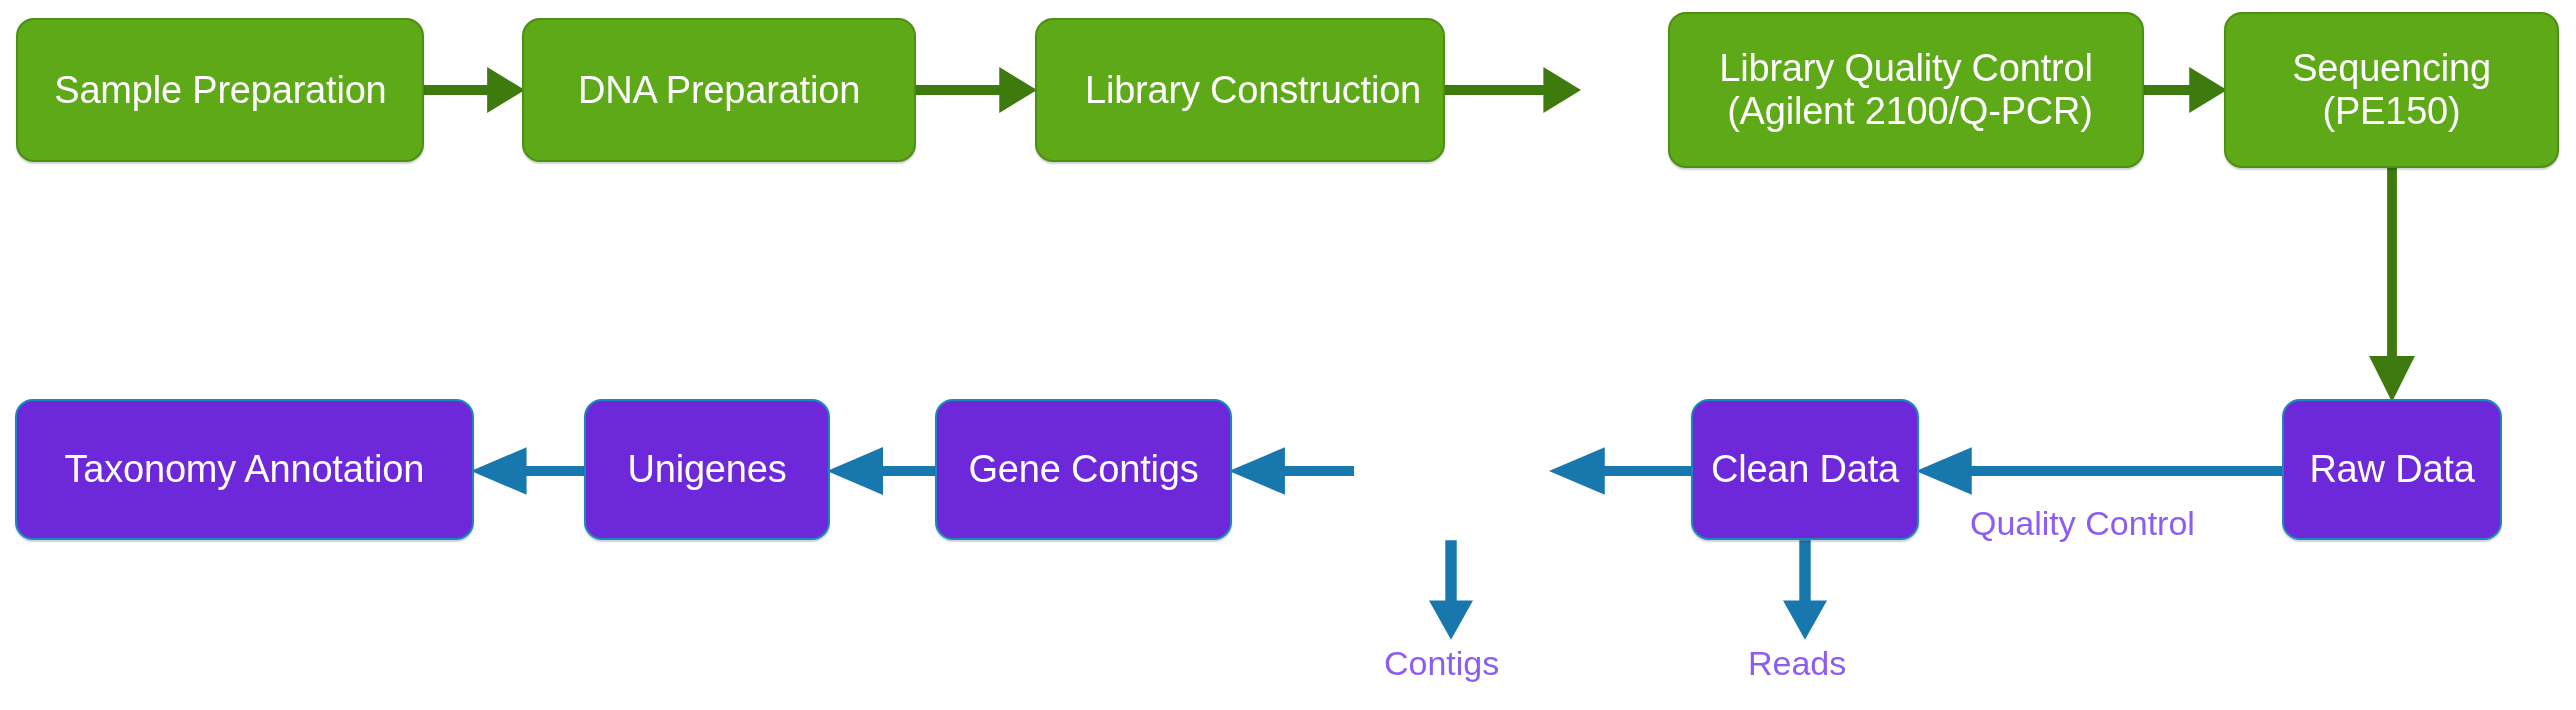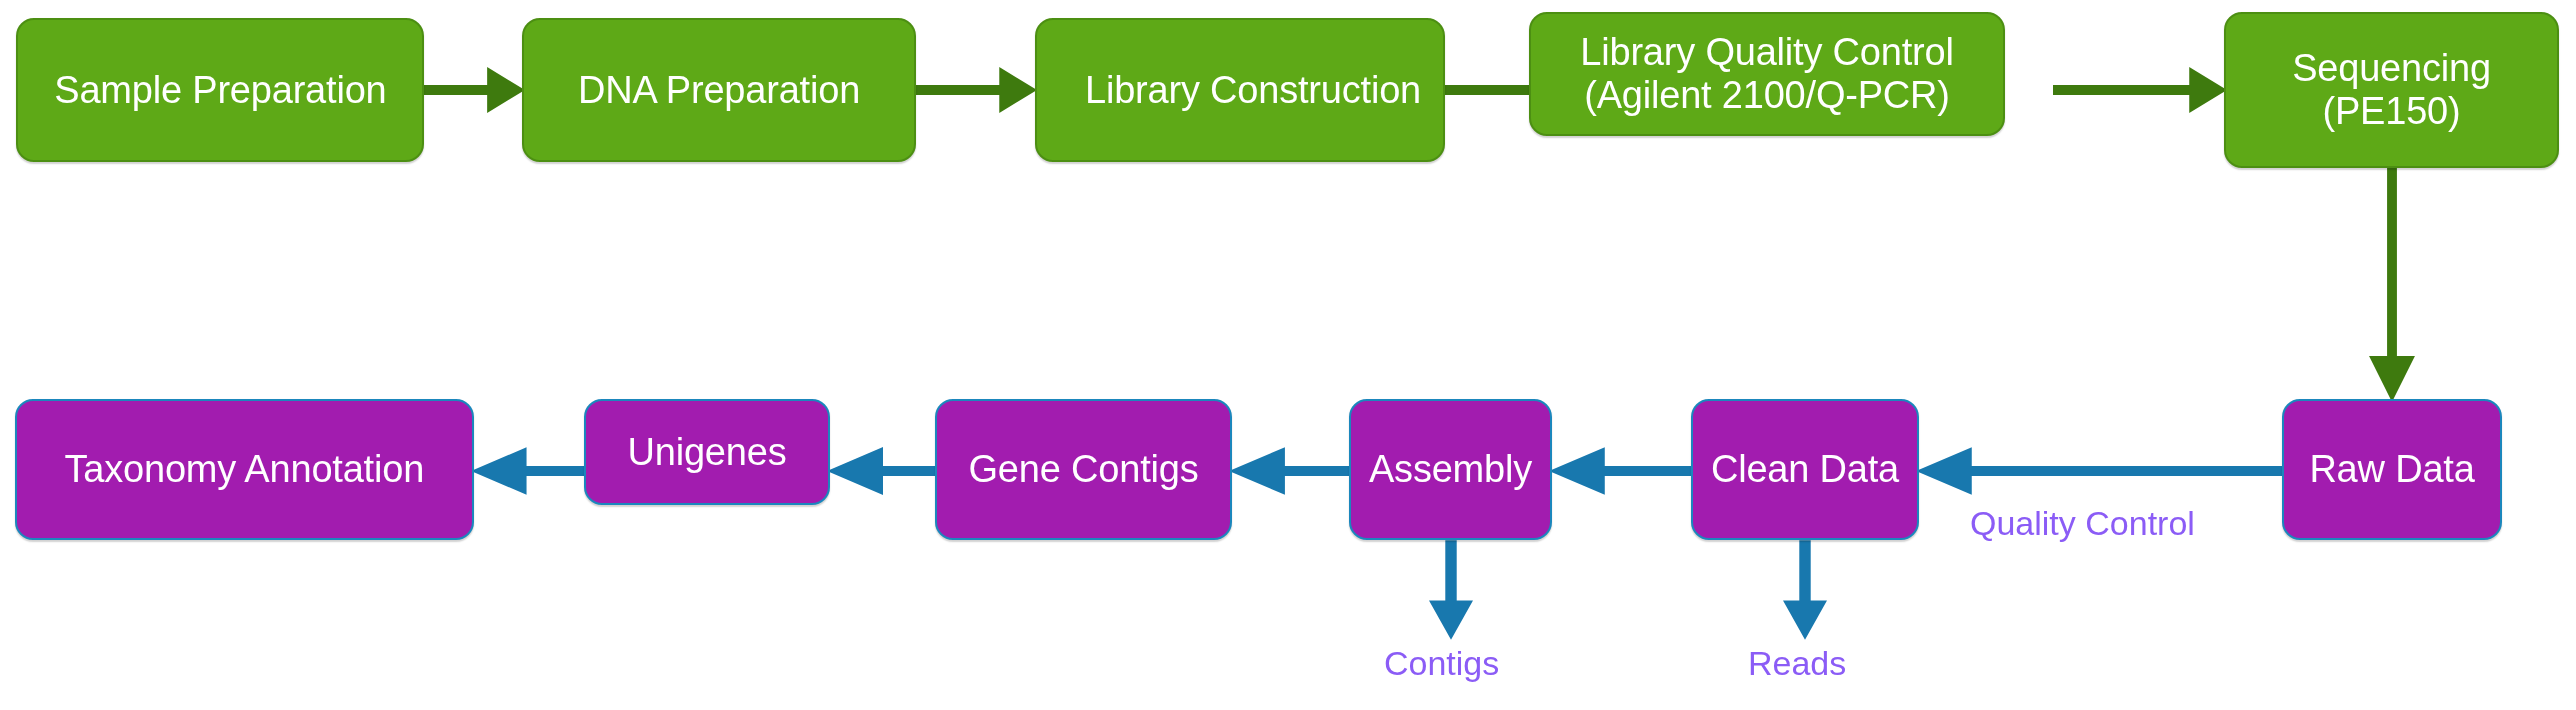--- a/index.html
+++ b/index.html
@@ -31,21 +31,21 @@
     letter-spacing: -0.2px;
     white-space: pre-line;
     z-index: 3;
   }
   .node.green {
     background: #5EA917;
     border: 2.5px solid #4C8F12;
     box-shadow: 0 1.6px 1.6px rgba(0,0,0,0.18);
   }
   .node.blue {
-    background: #a21caf;
+    background: #6d28d9;
     border: 2.5px solid #1B87BD;
     box-shadow: 0 1.6px 1.6px rgba(0,0,0,0.18);
   }
   .node-label {
     display: block;
     padding: 0 8.2px;
   }
   .edge {
     position: absolute;
     z-index: 1;
@@ -72,45 +72,42 @@
   </div>
 
   <div class="node green" style="left:522px; top:18px; width:394px; height:144px;">
     <span class="node-label">DNA Preparation</span>
   </div>
 
   <div class="node green" style="left:1035px; top:18px; width:410px; height:144px;padding-left:26px;">
     <span class="node-label">Library Construction</span>
   </div>
 
-  <div class="node green" style="left:1529px; top:11.5px; width:476px; height:124px;">
+  <div class="node green" style="left:1668px; top:11.5px; width:476px; height:156px;text-align:right;">
     <span class="node-label">Library Quality Control
 (Agilent 2100/Q-PCR)</span>
   </div>
 
   <div class="node green" style="left:2224px; top:11.5px; width:335px; height:156px;">
     <span class="node-label">Sequencing
 (PE150)</span>
   </div>
 
   <div class="node blue" style="left:14.8px; top:399px; width:459px; height:141px;">
     <span class="node-label">Taxonomy Annotation</span>
   </div>
 
-  <div class="node blue" style="left:584px; top:399px; width:246px; height:106px;">
+  <div class="node blue" style="left:584px; top:399px; width:246px; height:141px;">
     <span class="node-label">Unigenes</span>
   </div>
 
   <div class="node blue" style="left:935px; top:399px; width:297px; height:141px;">
     <span class="node-label">Gene Contigs</span>
   </div>
 
-  <div class="node blue" style="left:1349px; top:399px; width:203px; height:141px;">
-    <span class="node-label">Assembly</span>
-  </div>
 
   <div class="node blue" style="left:1691px; top:399px; width:228px; height:141px;">
     <span class="node-label">Clean Data</span>
   </div>
 
   <div class="node blue" style="left:2282px; top:399px; width:220px; height:141px;">
     <span class="node-label">Raw Data</span>
   </div>
 
   <div class="edge" style="left:423px; top:67px; width:102px; height:46px;">

